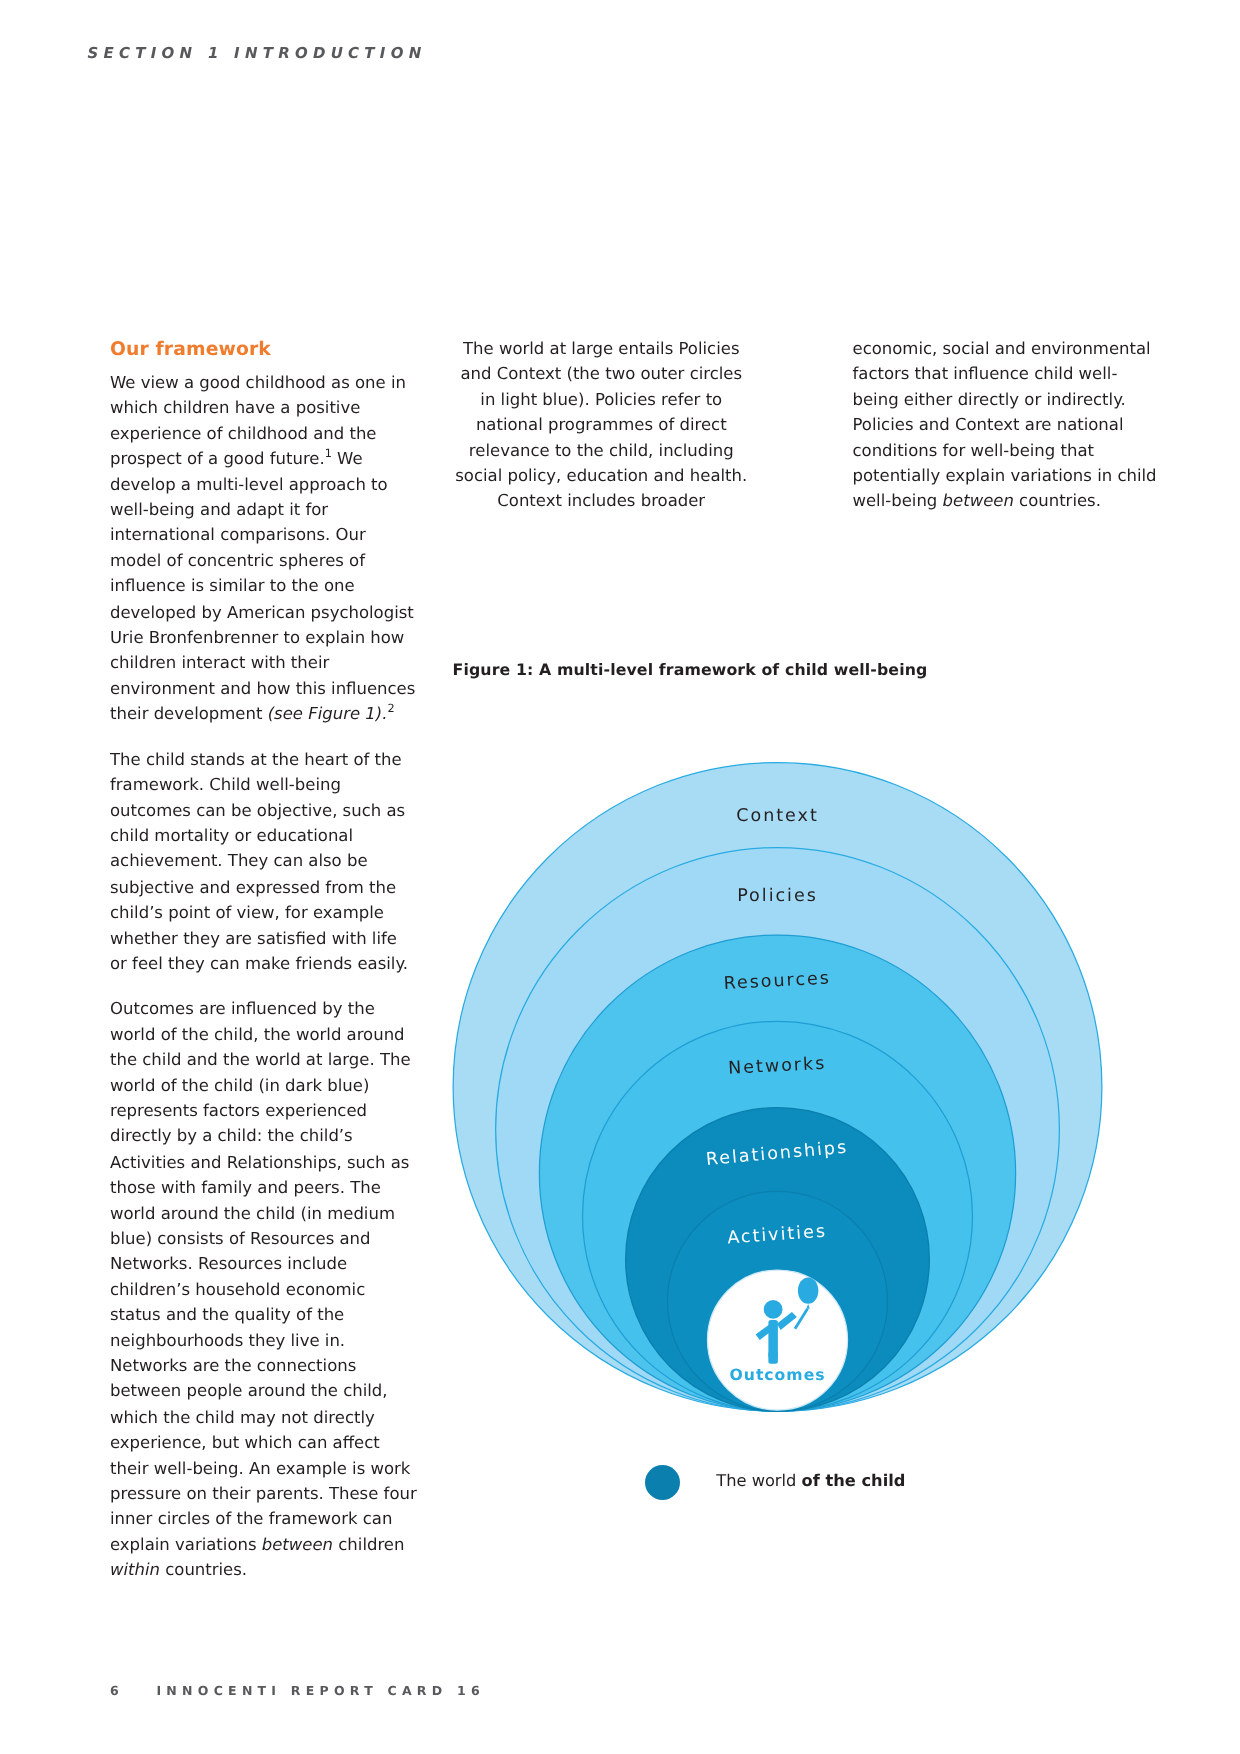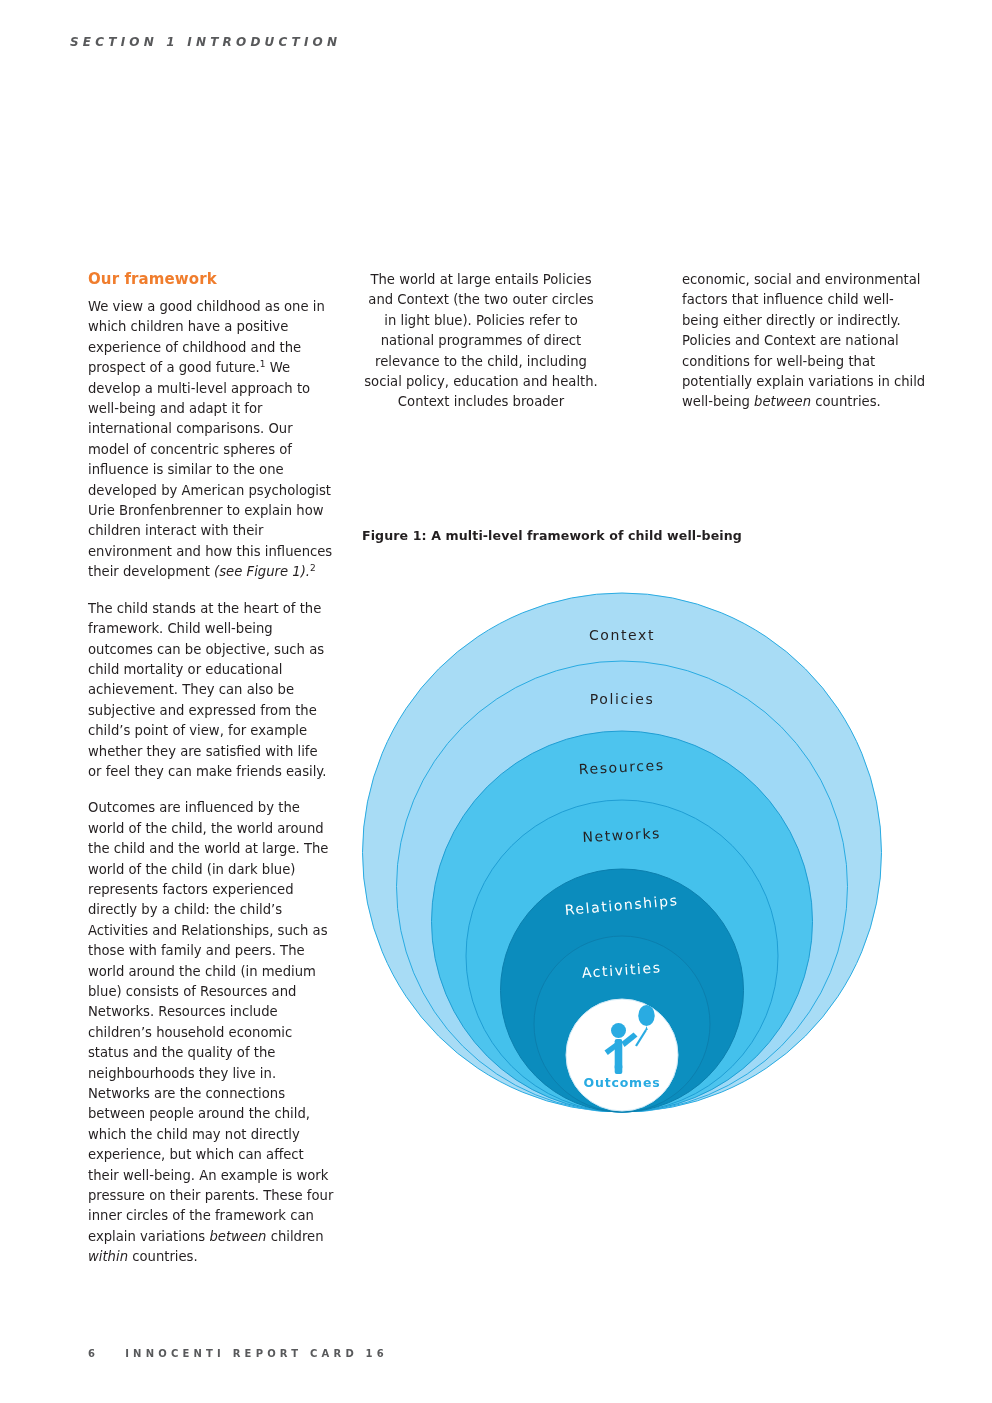--- a/index.html
+++ b/index.html
@@ -70,21 +70,21 @@
     font-size: 12.6px;
     font-weight: 700;
     color: #231f20;
     letter-spacing: 0.1px;
     white-space: nowrap;
   }
 
   .figure-wrap {
     position: absolute;
     left: 350px;
-    top: 575px;
+    top: 592px;
     width: 545px;
     height: 560px;
     text-align: center;
   }
   .figure-wrap svg { display: block; }
 
   .ring-label {
     font-family: "DejaVu Sans", sans-serif;
     font-size: 14px;
     letter-spacing: 1.6px;
@@ -198,17 +198,21 @@
     <text class="ring-label dark" x="272" y="197" text-anchor="middle" transform="rotate(-3 272 197)">Resources</text>
     <text class="ring-label dark" x="272" y="265" text-anchor="middle" transform="rotate(-3 272 265)">Networks</text>
     <text class="ring-label light" x="272" y="335" text-anchor="middle" transform="rotate(-5 272 335)">Relationships</text>
     <text class="ring-label light" x="272" y="400" text-anchor="middle" transform="rotate(-4 272 400)">Activities</text>
 
     <text class="outcomes-label" x="272" y="512" text-anchor="middle">Outcomes</text>
   </svg>
 </div>
 
 <div class="legend">
+  <div class="legend-row">
+    <span class="legend-swatch" id="sw-0" style="background: rgb(11, 127, 174);"></span>
+    <span class="legend-text"><span>The world </span><b>of the child</b></span>
+  </div>
 </div>
 
 <div class="footer">
   <span class="page-no">6</span><span>INNOCENTI REPORT CARD 16</span>
 </div>
 
 </body></html>

